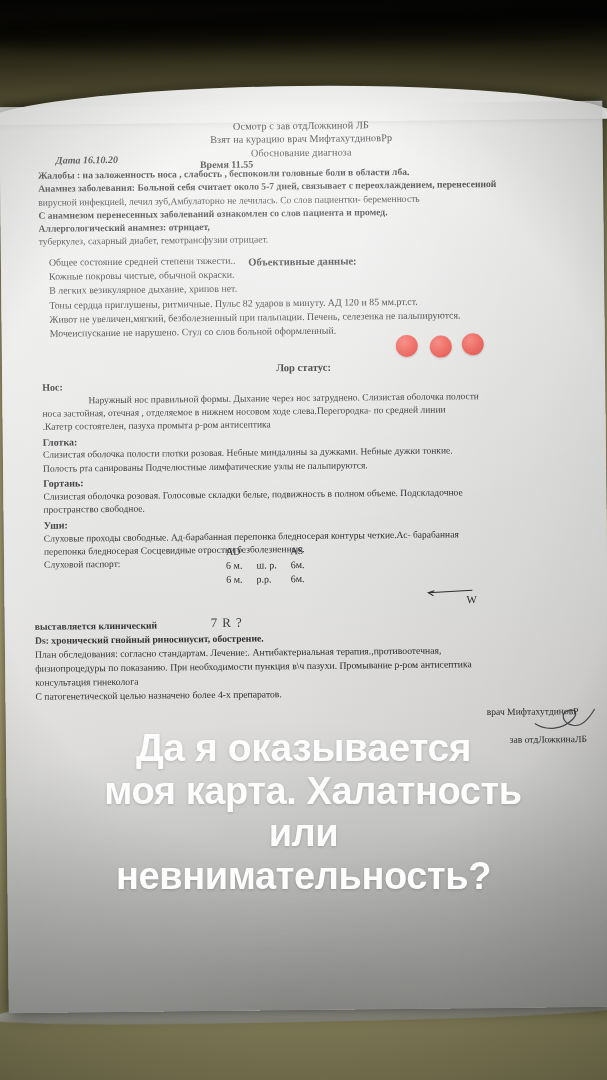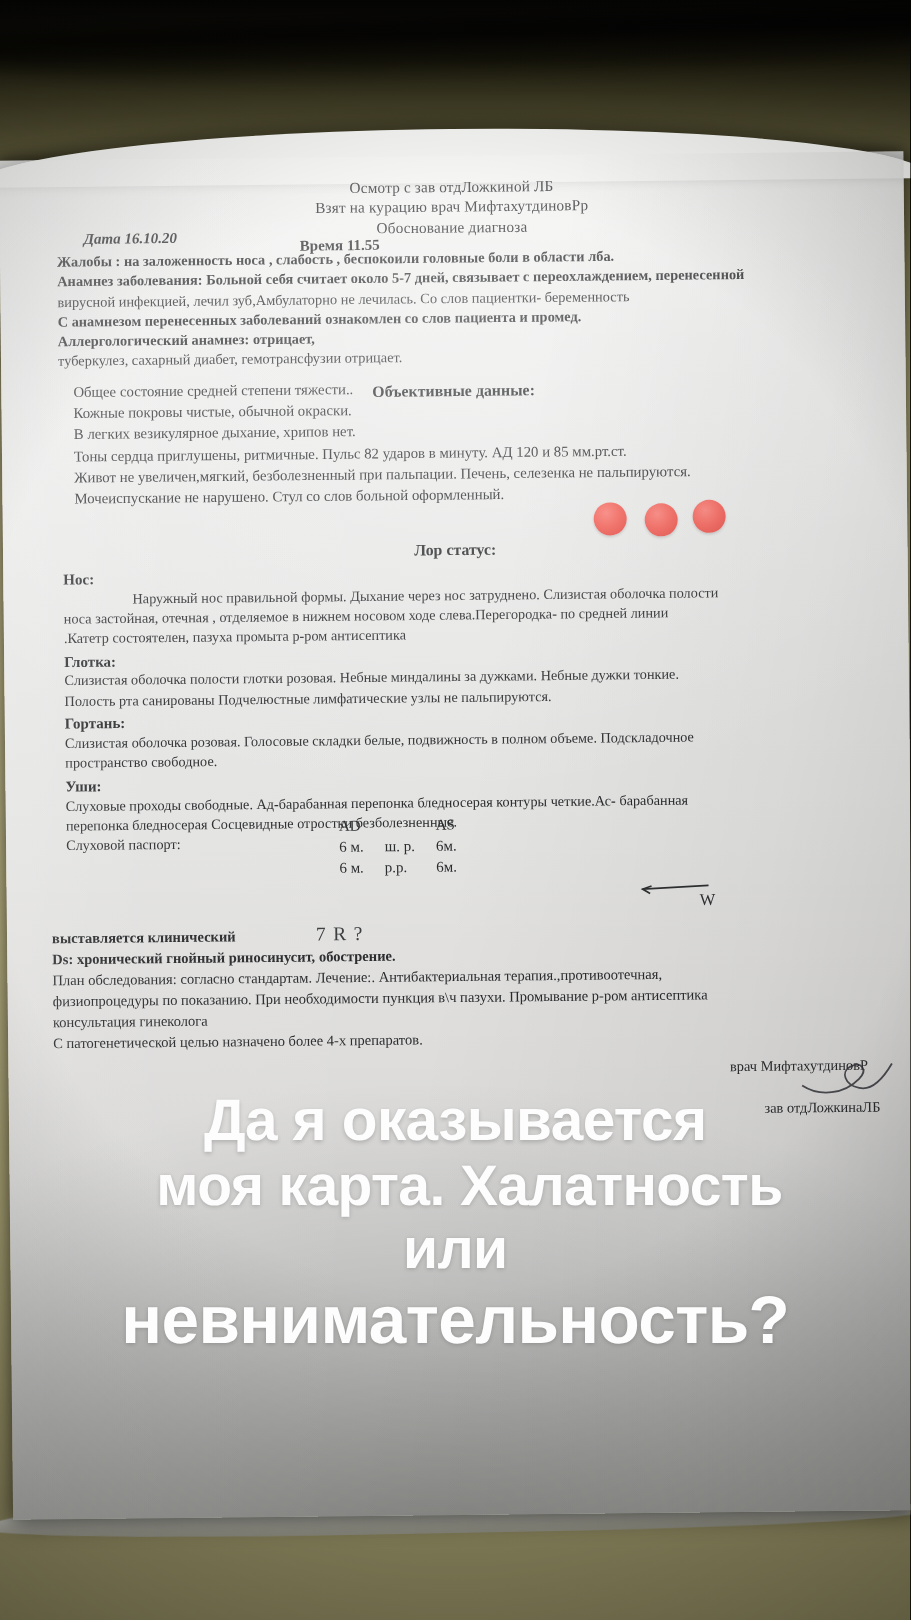--- a/index.html
+++ b/index.html
@@ -143,21 +143,21 @@
     line-height:1.12;
     letter-spacing:-0.4px;
     text-shadow:0 1px 3px rgba(0,0,0,.18);
     padding:0 8px;
   }
   .caption .line{ display:block; white-space:nowrap; }
   .caption .l1{ font-size:39px; }
   .caption .l2{ font-size:39px; }
   .caption .l3{ font-size:38px;padding-left:19px; }
   .caption .l4{ font-size:38px; }
-  .caption .l5{ font-size:45px; }
+  .caption .l5{ font-size:38px; }
 
   .face-emoji{
     display:inline-block;
     width:34px; height:34px;
     vertical-align:-7px;
     position:relative;
   }
   .face-emoji svg{ display:block; }
 </style>
 </head>

